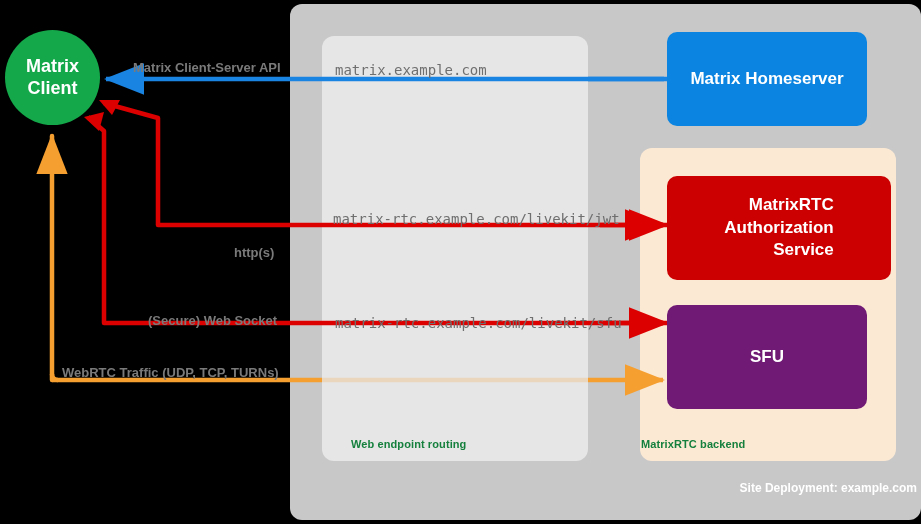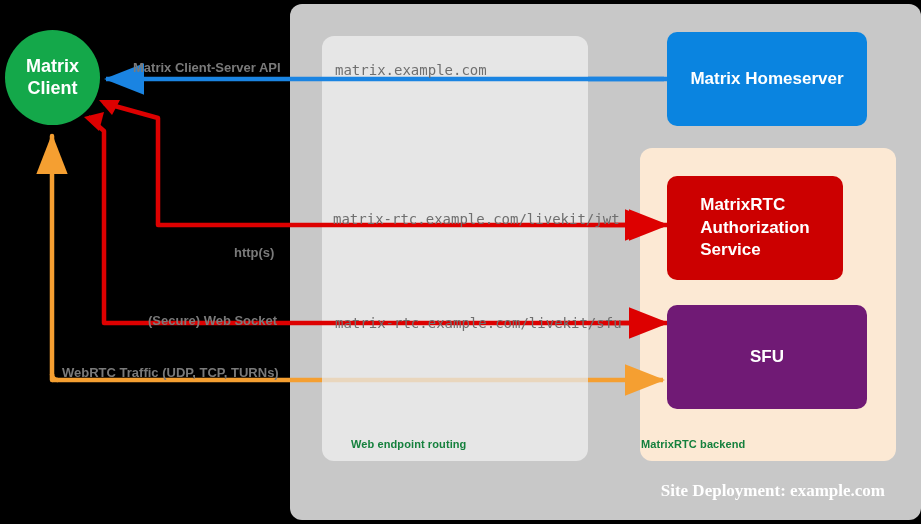--- a/index.html
+++ b/index.html
@@ -54,26 +54,25 @@
     color: #15803d;
     letter-spacing: .1px;
     white-space: nowrap;
     margin-left: 13px;
   }
   .caption-routing { left: 338px; top: 438px; }
   .caption-backend { left: 628px; top: 438px; }
 
   .site-caption {
     position: absolute;
-    right: 36px; top: 481px;
-    font-size: 17px;
+    right: 4px; top: 481px;
+    font-size: 12px;
     font-weight: bold;
     color: #ffffff;
     white-space: nowrap;
-    font-family: Liberation Serif, serif;
   }
 
   
   .client-node {
     position: absolute;
     left: 5px; top: 30px;
     width: 95px; height: 95px;
     border-radius: 50%;
     background: #14a84a;
     display: flex;
@@ -85,33 +84,33 @@
     font-weight: bold;
     line-height: 1.18;
   }
 
   .node-box {
     position: absolute;
     border-radius: 10px;
     display: flex;
     align-items: center;
     justify-content: center;
-    text-align: left;
+    text-align: right;
     color: #ffffff;
     font-weight: bold;
   }
   .homeserver {
     left: 667px; top: 32px;
     width: 200px; height: 94px;
     background: #0a84e0;
     font-size: 17px;
   }
   .authservice {
     left: 667px; top: 176px;
-    width: 176px; height: 104px;
+    width: 224px; height: 104px;
     background: #cc0000;
     font-size: 17px;
     line-height: 1.35;
   }
   .sfu {
     left: 667px; top: 305px;
     width: 200px; height: 104px;
     background: #701a75;
     font-size: 17px;
   }

